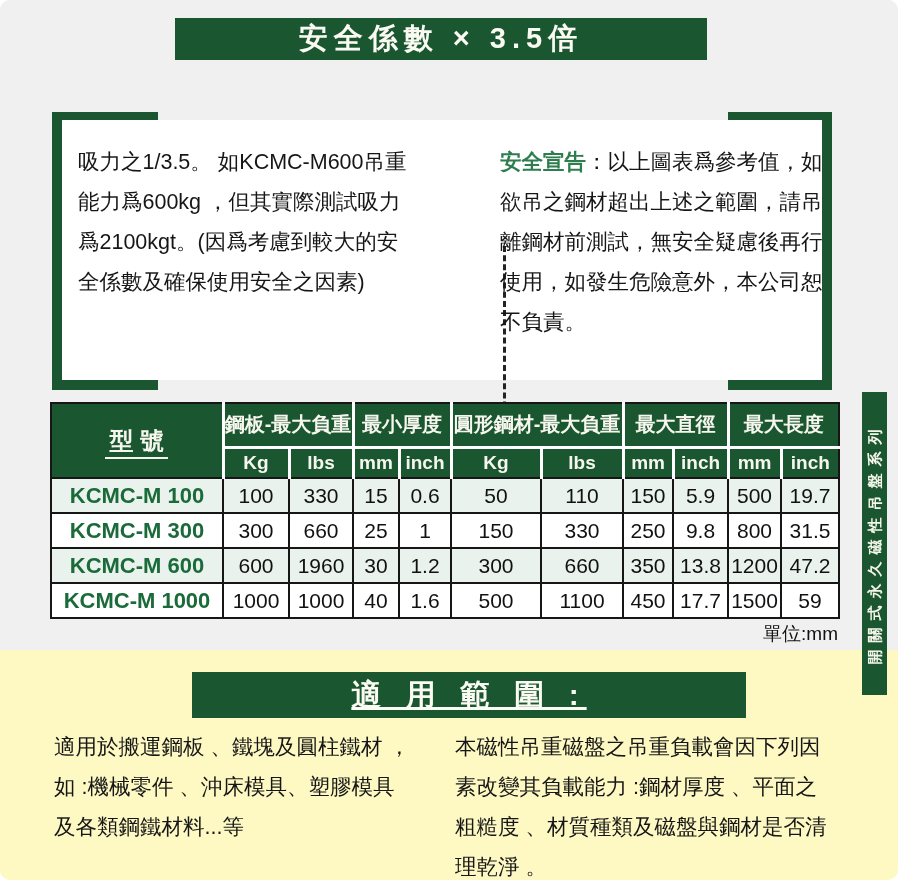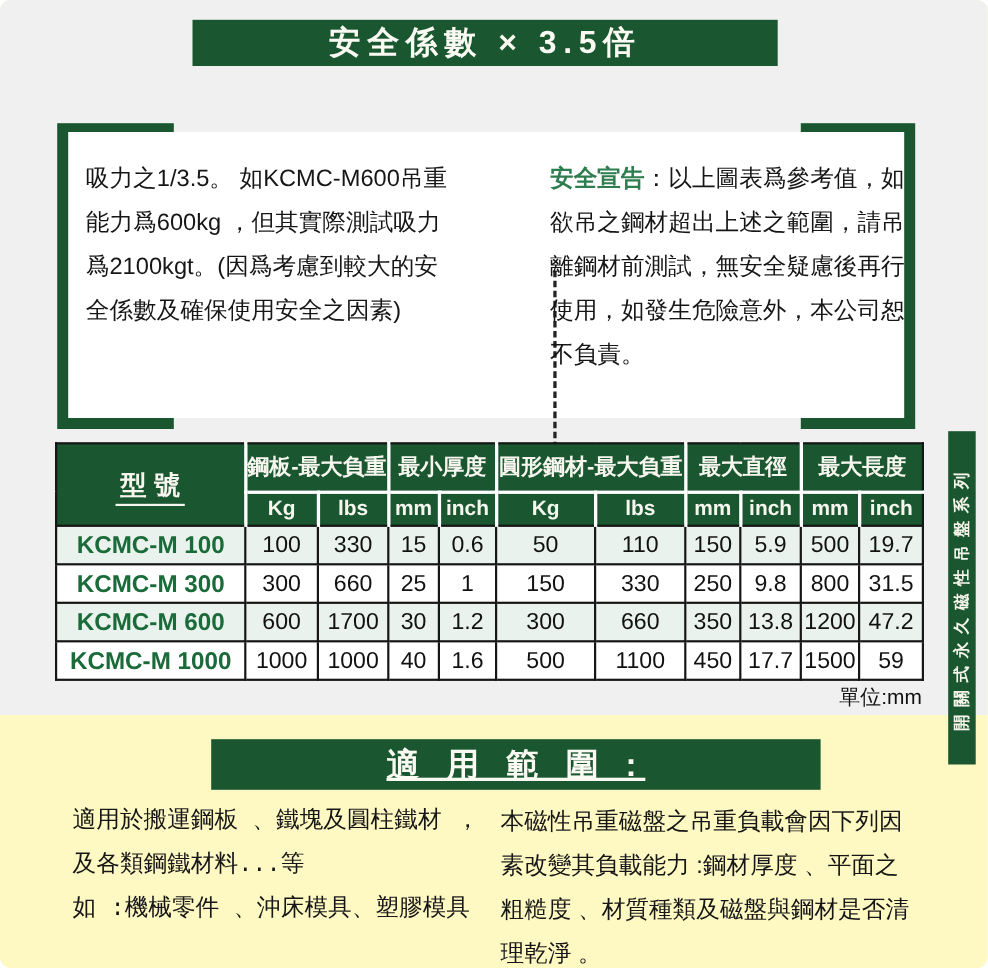--- a/index.html
+++ b/index.html
@@ -33,21 +33,21 @@
   .spec-table tr.sub th{border-bottom:2px solid var(--ink);height:31px;font-size:19px;}
   .spec-table td{border:2px solid var(--ink);height:35px;text-align:center;font-size:21px;color:#111;}
   .spec-table tbody tr:nth-child(odd){background:var(--row-green);}
   .spec-table tbody tr:nth-child(even){background:#fff;}
   .spec-table td.model{color:var(--model-green);font-weight:bold;font-size:22px;}
   .unit-note{position:absolute;left:640px;top:621px;width:198px;text-align:right;font-size:19px;color:#111;}
   .side-banner{position:absolute;left:862px;top:392px;width:25px;height:303px;background:var(--green);display:flex;align-items:center;justify-content:center;}
   .side-banner span{transform:rotate(-90deg);white-space:nowrap;color:#f5f5ea;font-size:15px;letter-spacing:7px;font-weight:600;}
   .scope-banner{left:192px;top:672px;width:554px;height:46px;font-size:30px;font-weight:bold;letter-spacing:8px;text-decoration:underline;}
   .bottom-text{position:absolute;font-size:21.5px;line-height:40px;color:var(--ink);}
-  .bottom-left{left:66px;top:727px;width:386px;font-family:Liberation Mono, monospace;}
+  .bottom-left{left:54px;top:727px;width:386px;}
   .bottom-right{left:455px;top:727px;width:406px;}
 </style>
 </head>
 <body>
 
 <div class="page">
   <div class="top-bg"></div>
 
   <div class="banner title-banner">安全係數 × 3.5倍</div>
 
@@ -132,21 +132,21 @@
         <td>150</td>
         <td>330</td>
         <td>250</td>
         <td>9.8</td>
         <td>800</td>
         <td>31.5</td>
       </tr>
       <tr>
         <td class="model">KCMC-M 600</td>
         <td>600</td>
-        <td>1700</td>
+        <td>1960</td>
         <td>30</td>
         <td>1.2</td>
         <td>300</td>
         <td>660</td>
         <td>350</td>
         <td>13.8</td>
         <td>1200</td>
         <td>47.2</td>
       </tr>
       <tr>
@@ -168,22 +168,22 @@
   <div class="unit-note">單位:mm</div>
 
   <div class="side-banner">
     <span>開關式永久磁性吊盤系列</span>
   </div>
 
   <div class="banner scope-banner">適 用 範 圍 :</div>
 
   <div class="bottom-text bottom-left">
     <div>適用於搬運鋼板 、鐵塊及圓柱鐵材 ，</div>
+    <div>如 :機械零件 、沖床模具、塑膠模具</div>
     <div>及各類鋼鐵材料...等</div>
-    <div>如 :機械零件 、沖床模具、塑膠模具</div>
   </div>
 
   <div class="bottom-text bottom-right">
     <div>本磁性吊重磁盤之吊重負載會因下列因</div>
     <div>素改變其負載能力 :鋼材厚度 、平面之</div>
     <div>粗糙度 、材質種類及磁盤與鋼材是否清</div>
     <div>理乾淨 。</div>
   </div>
 </div>
 

